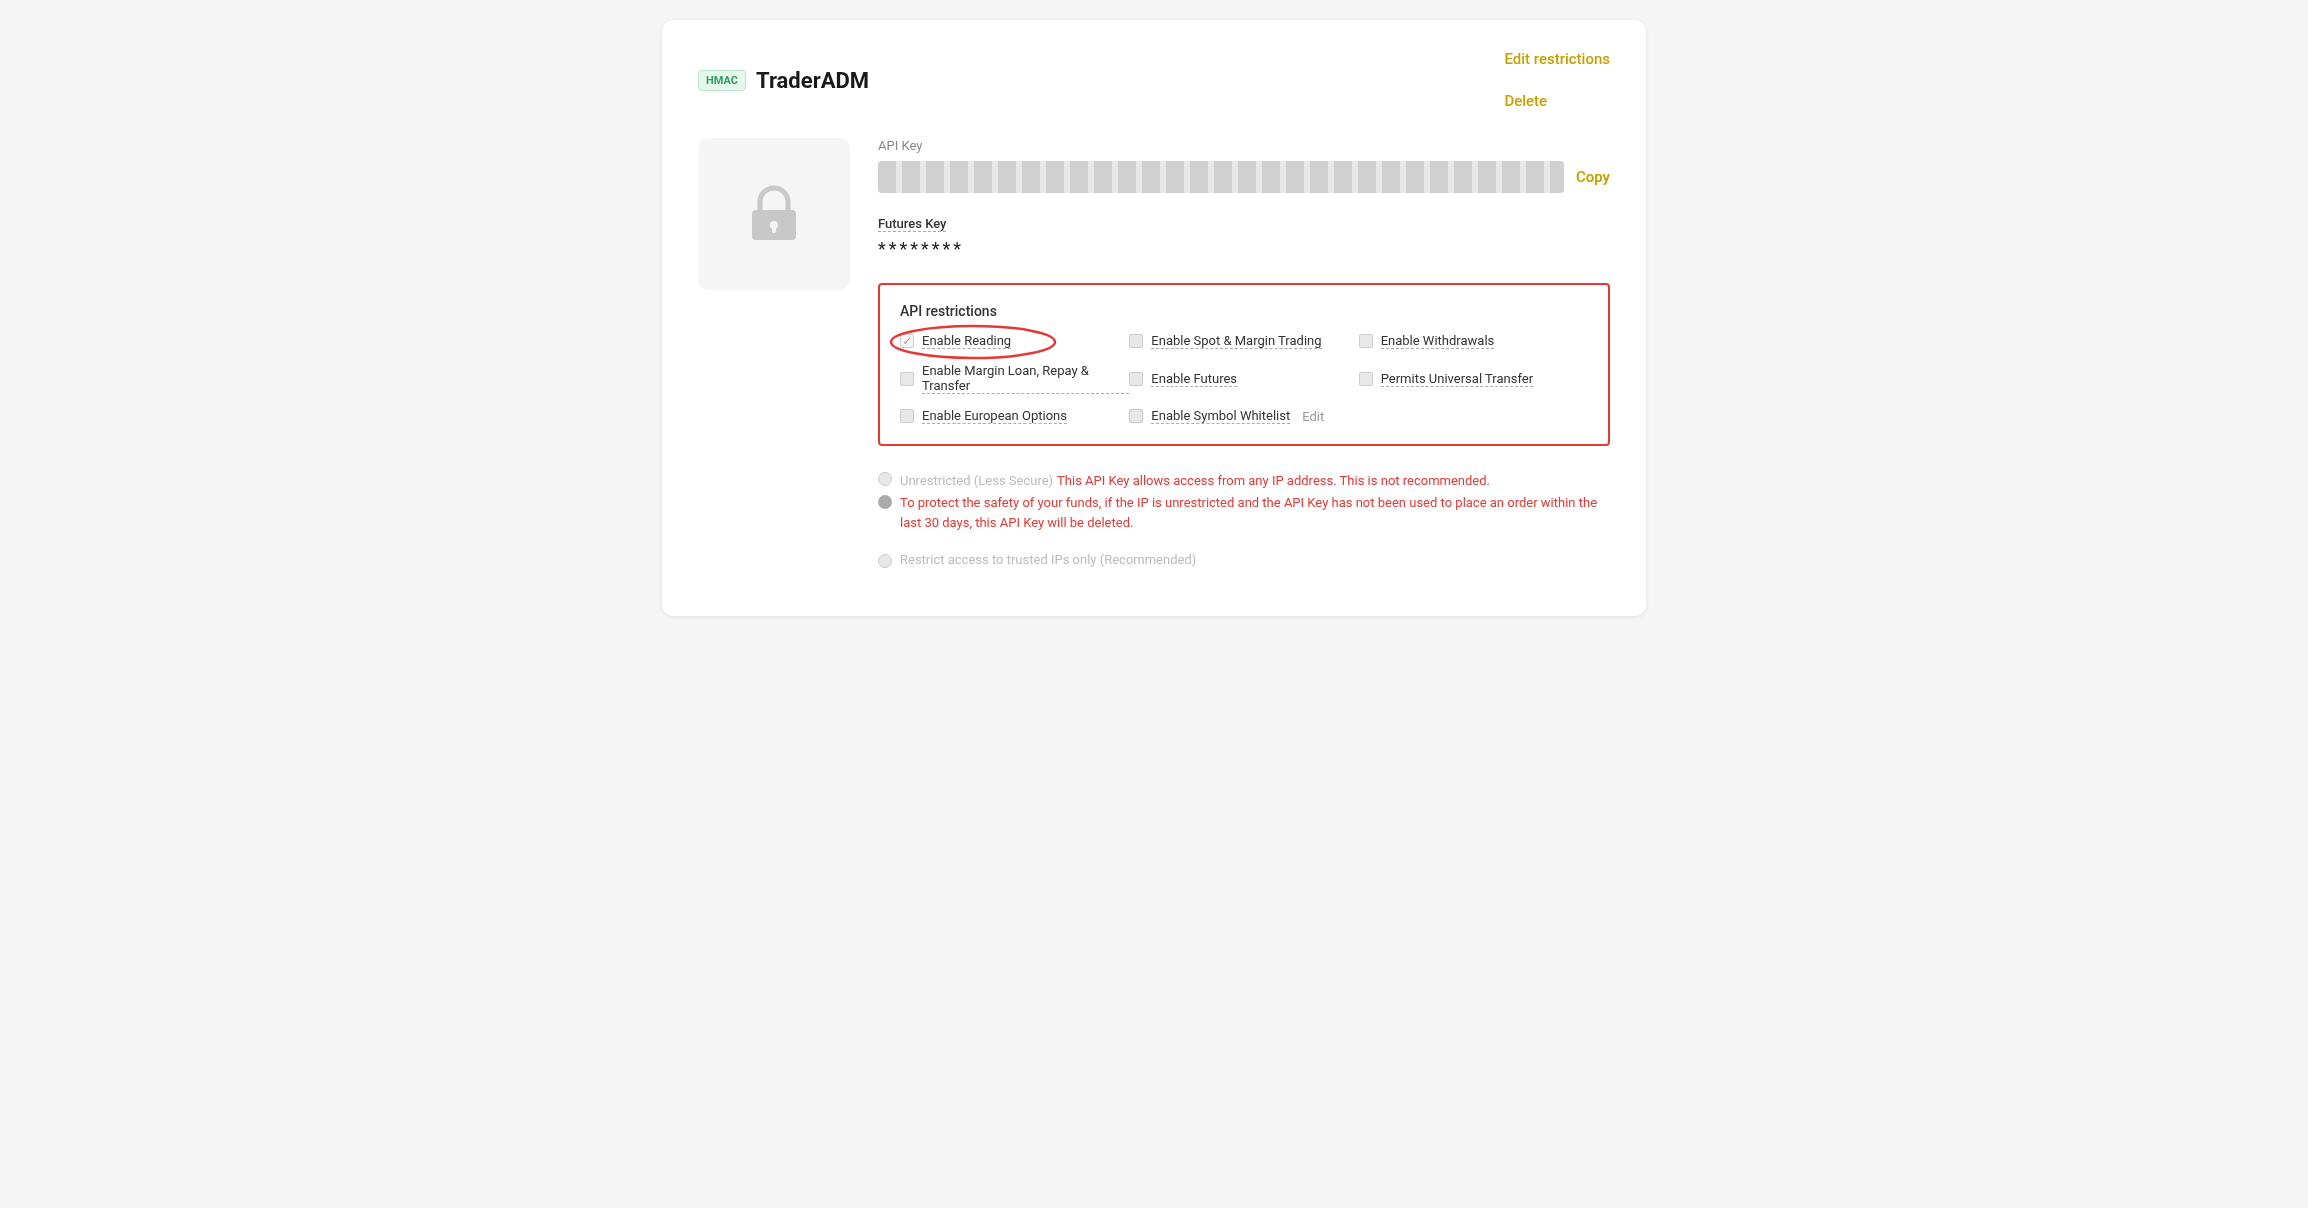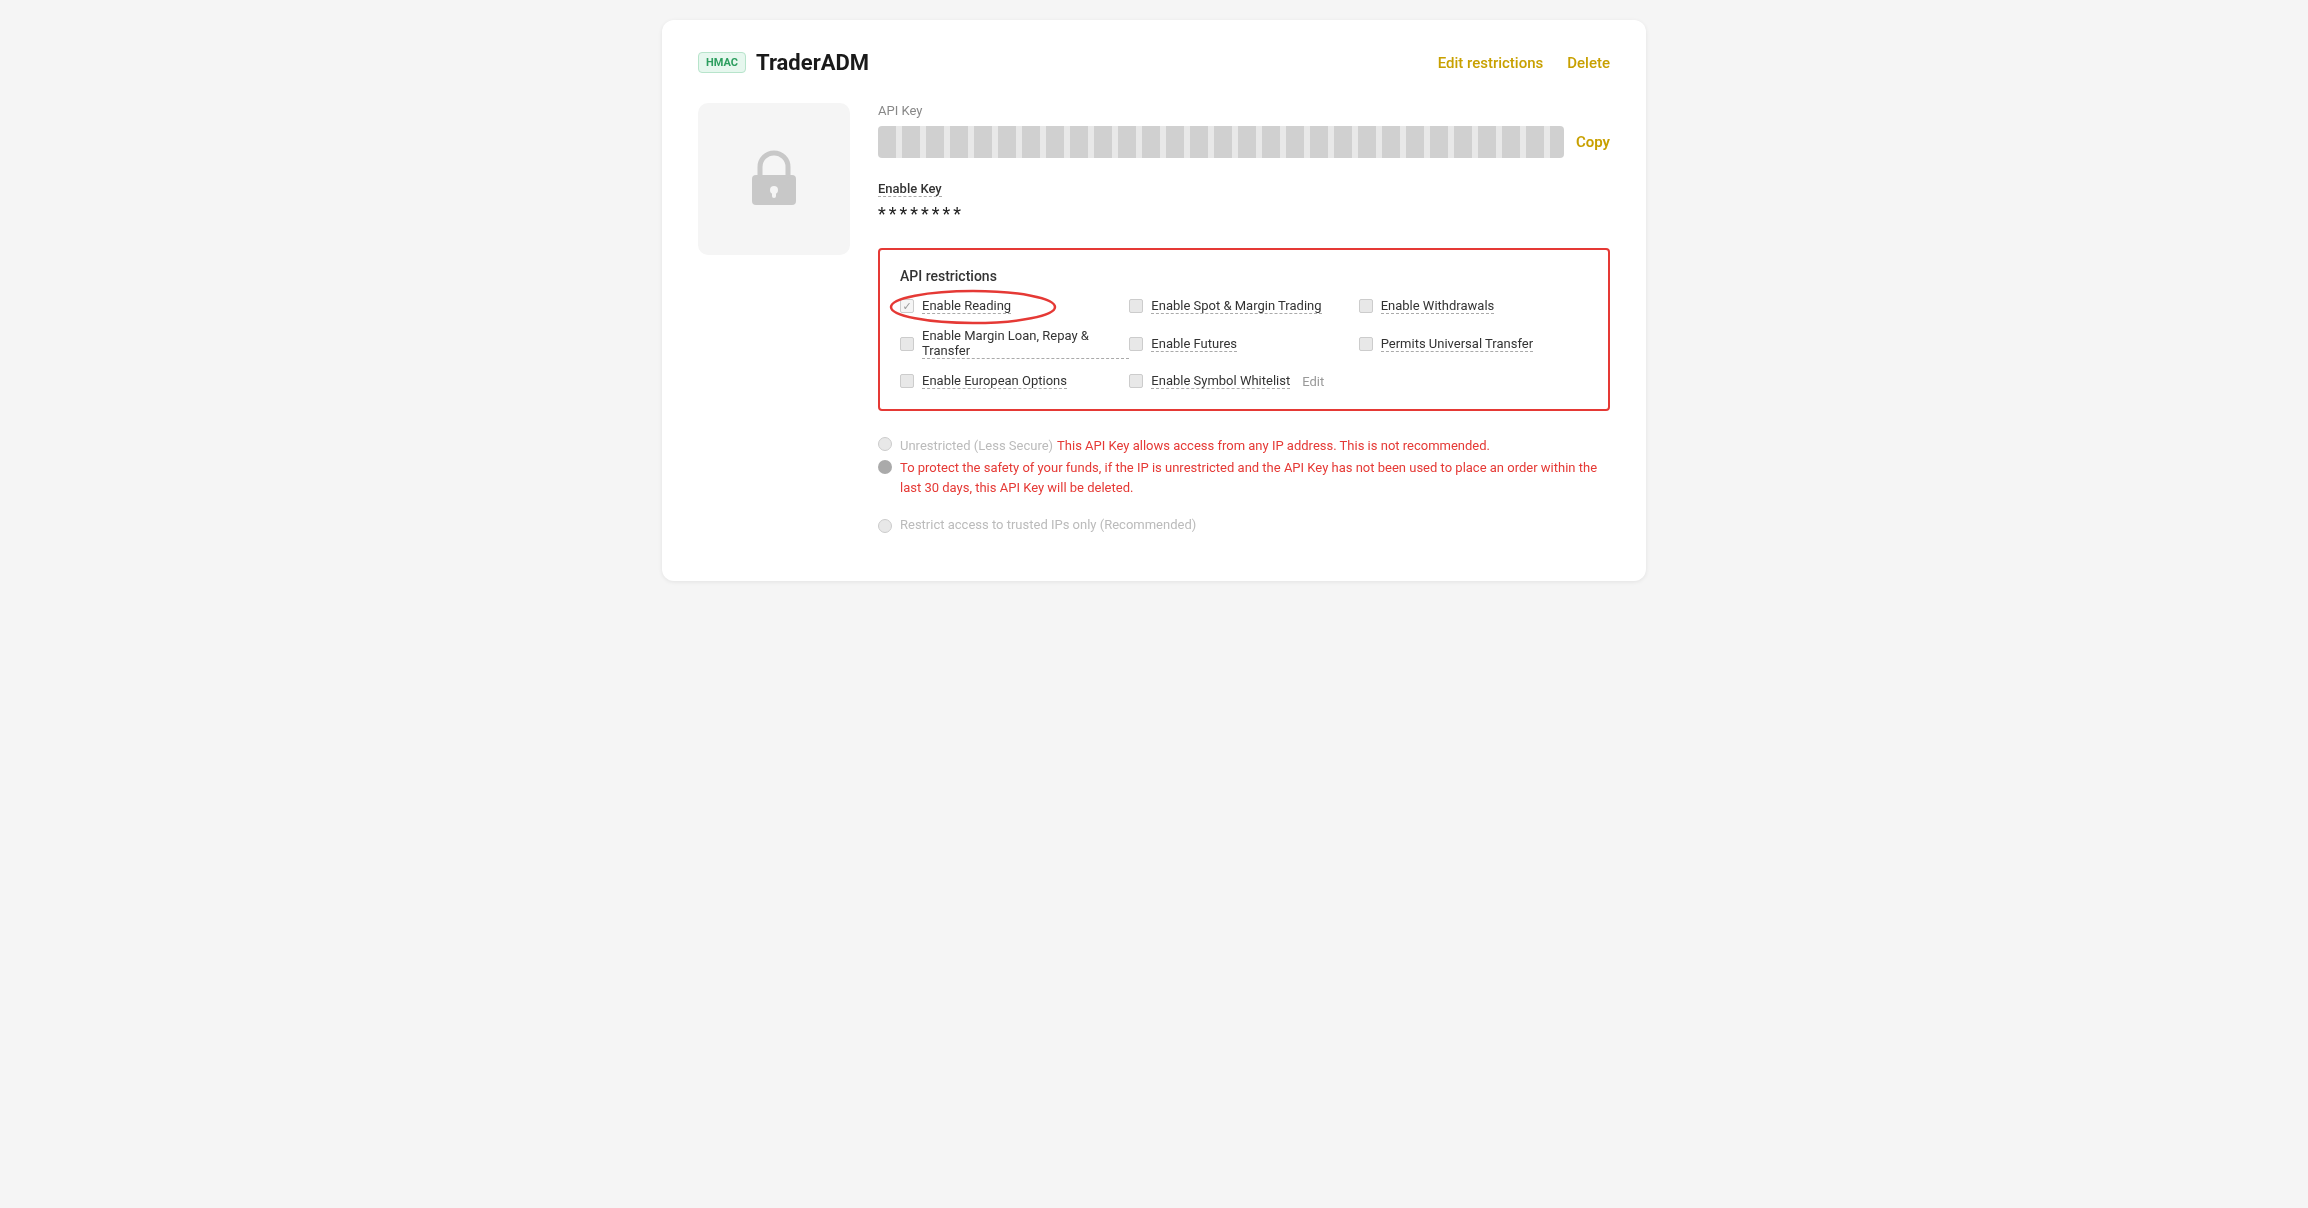--- a/index.html
+++ b/index.html
@@ -41,20 +41,21 @@
       border: 1px solid #b7e4cb;
     }
     .page-title {
       font-size: 22px;
       font-weight: 700;
       color: #1a1a1a;
     }
     .header-actions {
       display: flex;
       gap: 24px;
+      flex-direction: column;
     }
     .action-link {
       color: #c8a000;
       font-size: 15px;
       font-weight: 500;
       cursor: pointer;
       text-decoration: none;
     }
     .content-area {
       display: flex;
@@ -262,21 +263,21 @@
     </div>
 
     <div class="details-area">
       <div class="field-label">API Key</div>
       <div class="api-key-row">
         <div class="blurred-key"></div>
         <span class="copy-btn">Copy</span>
       </div>
 
       <div class="secret-key-section">
-        <div class="secret-key-label">Enable Key</div>
+        <div class="secret-key-label">Futures Key</div>
         <div class="secret-value">********</div>
       </div>
 
       <div class="restrictions-box">
         <div class="restrictions-title">API restrictions</div>
         <div class="restrictions-grid">
 
           <div class="restriction-item">
             <div style="position:relative; display:flex; align-items:center; gap:8px;">
               <svg style="position:absolute; left:-12px; top:-10px; width:170px; height:38px; pointer-events:none;" viewBox="0 0 170 38" fill="none" xmlns="http://www.w3.org/2000/svg">

